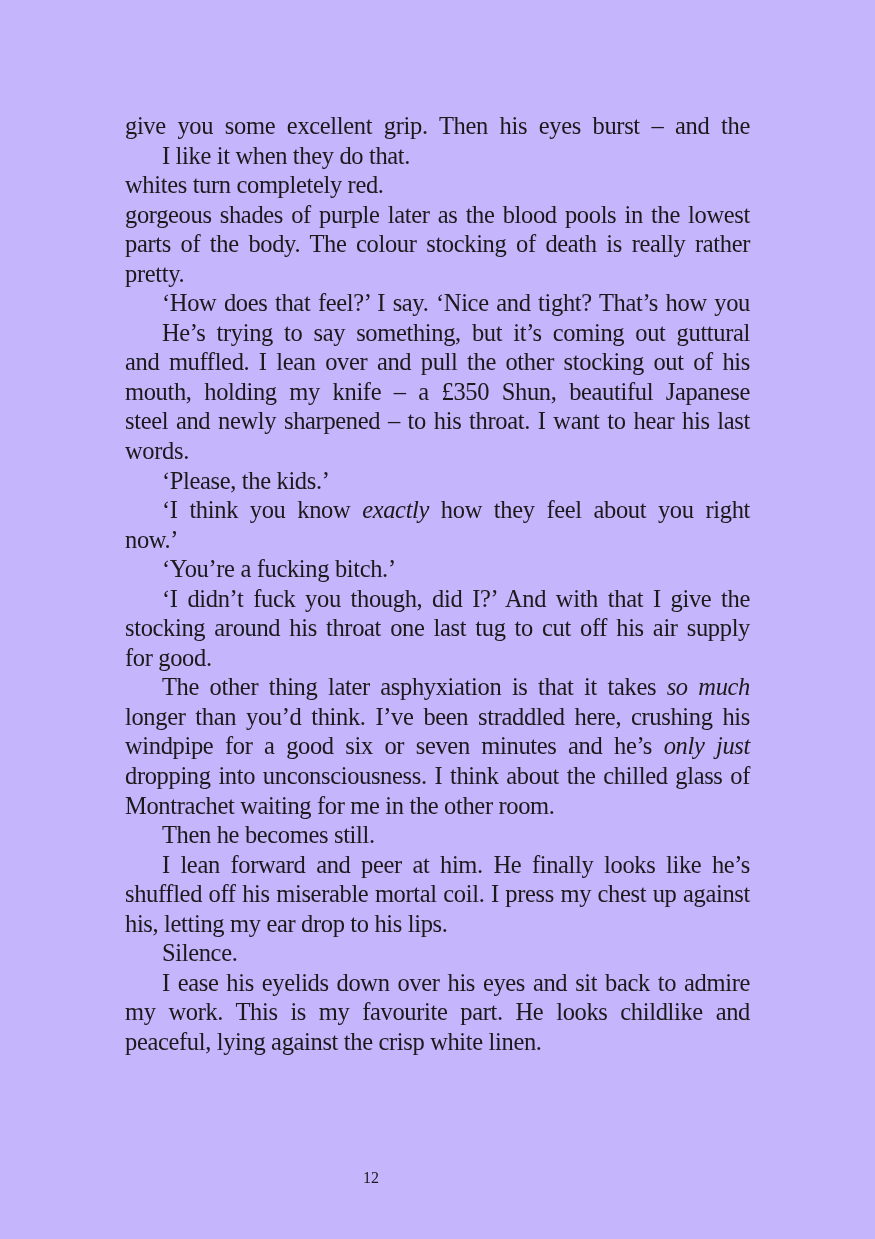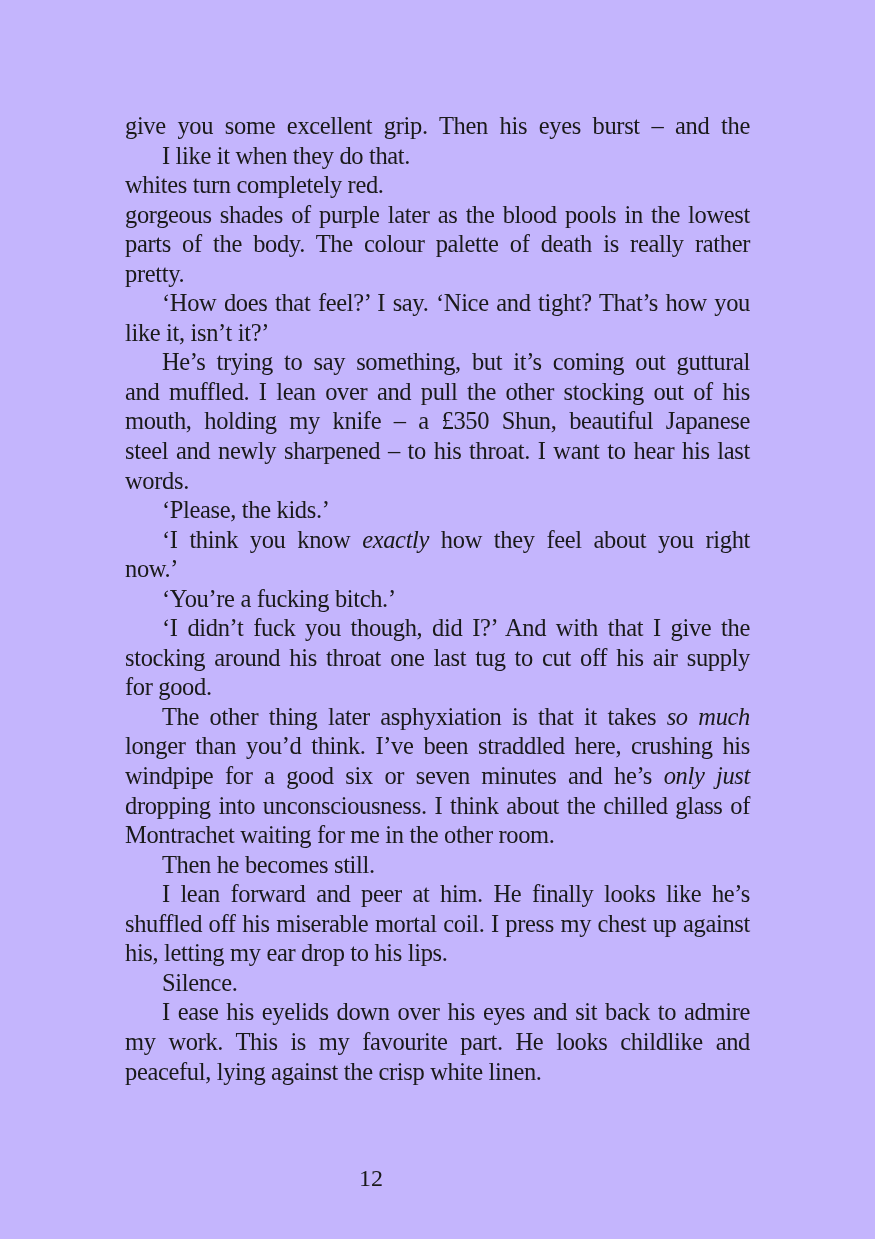--- a/index.html
+++ b/index.html
@@ -47,38 +47,37 @@
     .line em {
       font-style: italic;
       margin-top: 40px;
     }
     .page-number {
       position: absolute;
       left: 0;
       width: 742px;
       top: 1163px;
       text-align: center;
-      font-size: 24px;
+      font-size: 16px;
       line-height: 30px;
       color: #1a1a1a;
     }
   </style>
 </head>
 <body>
 
 <div class="page">
   <div class="text-block" id="text-block">
       <div class="line"><span>give you some excellent grip. Then his eyes burst – and the</span></div>
       <div class="line indent last"><span>I like it when they do that.</span></div>
       <div class="line last"><span>whites turn completely red.</span></div>
       <div class="line"><span>gorgeous shades of purple later as the blood pools in the lowest</span></div>
-      <div class="line"><span>parts of the body. The colour palette of death is really rather</span></div>
+      <div class="line"><span>parts of the body. The colour stocking of death is really rather</span></div>
       <div class="line last"><span>pretty.</span></div>
       <div class="line indent"><span>‘How does that feel?’ I say. ‘Nice and tight? That’s how you</span></div>
-      <div class="line last"><span>like it, isn’t it?’</span></div>
       <div class="line indent"><span>He’s trying to say something, but it’s coming out guttural</span></div>
       <div class="line"><span>and muffled. I lean over and pull the other stocking out of his</span></div>
       <div class="line"><span>mouth, holding my knife – a £350 Shun, beautiful Japanese</span></div>
       <div class="line"><span>steel and newly sharpened – to his throat. I want to hear his last</span></div>
       <div class="line last"><span>words.</span></div>
       <div class="line indent last"><span>‘Please, the kids.’</span></div>
       <div class="line indent"><span>‘I think you know </span><em>exactly</em><span> how they feel about you right</span></div>
       <div class="line last"><span>now.’</span></div>
       <div class="line indent last"><span>‘You’re a fucking bitch.’</span></div>
       <div class="line indent"><span>‘I didn’t fuck you though, did I?’ And with that I give the</span></div>

